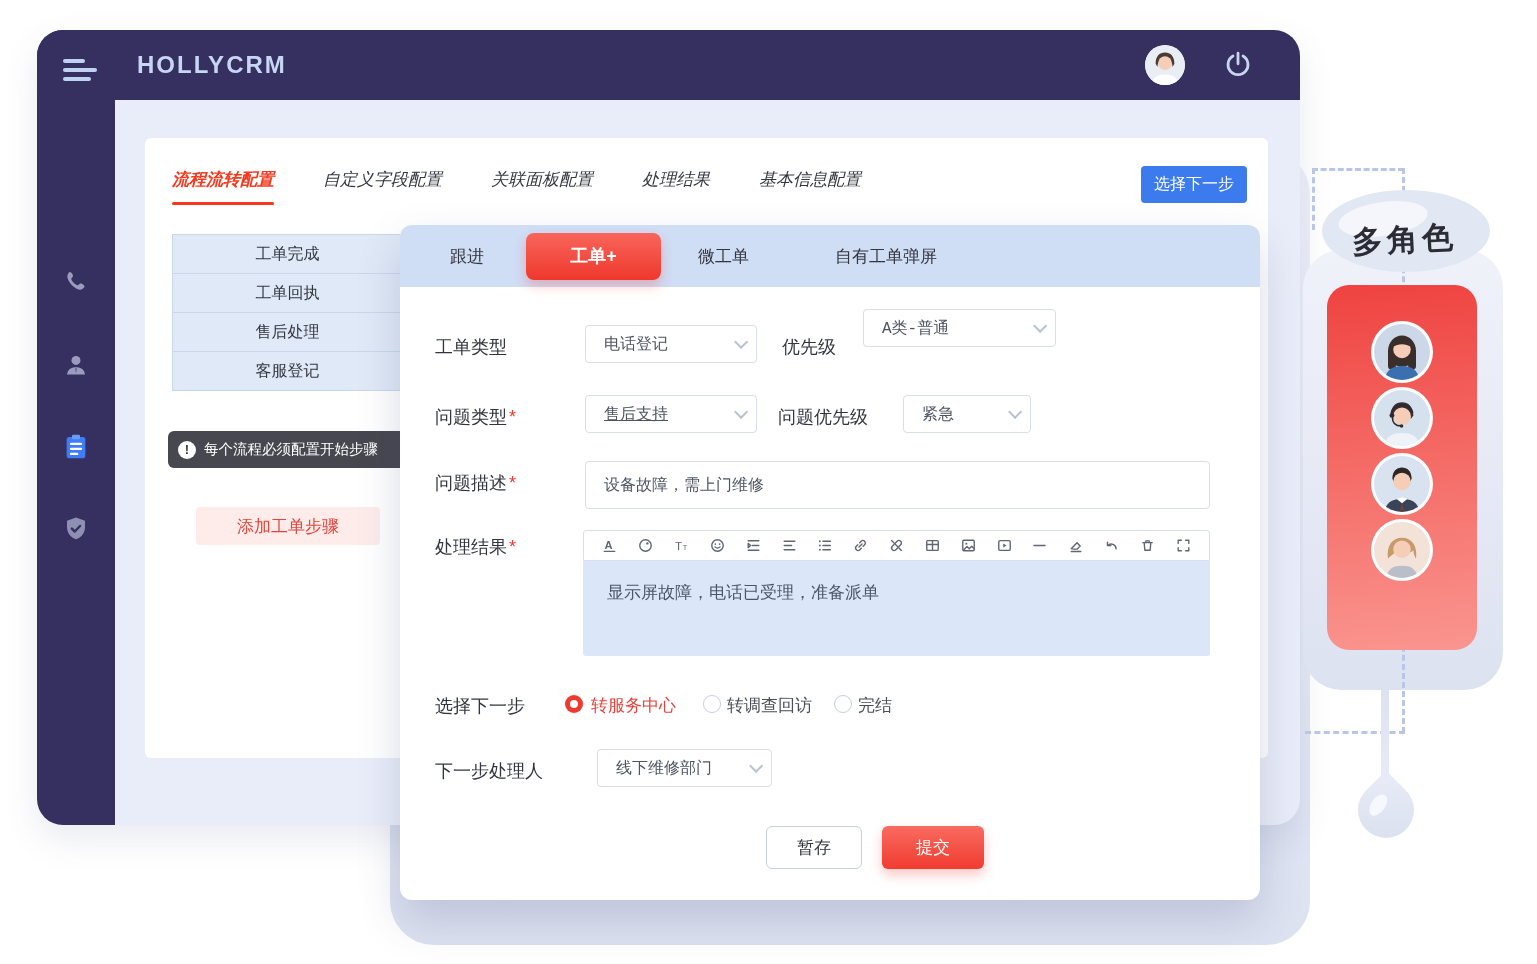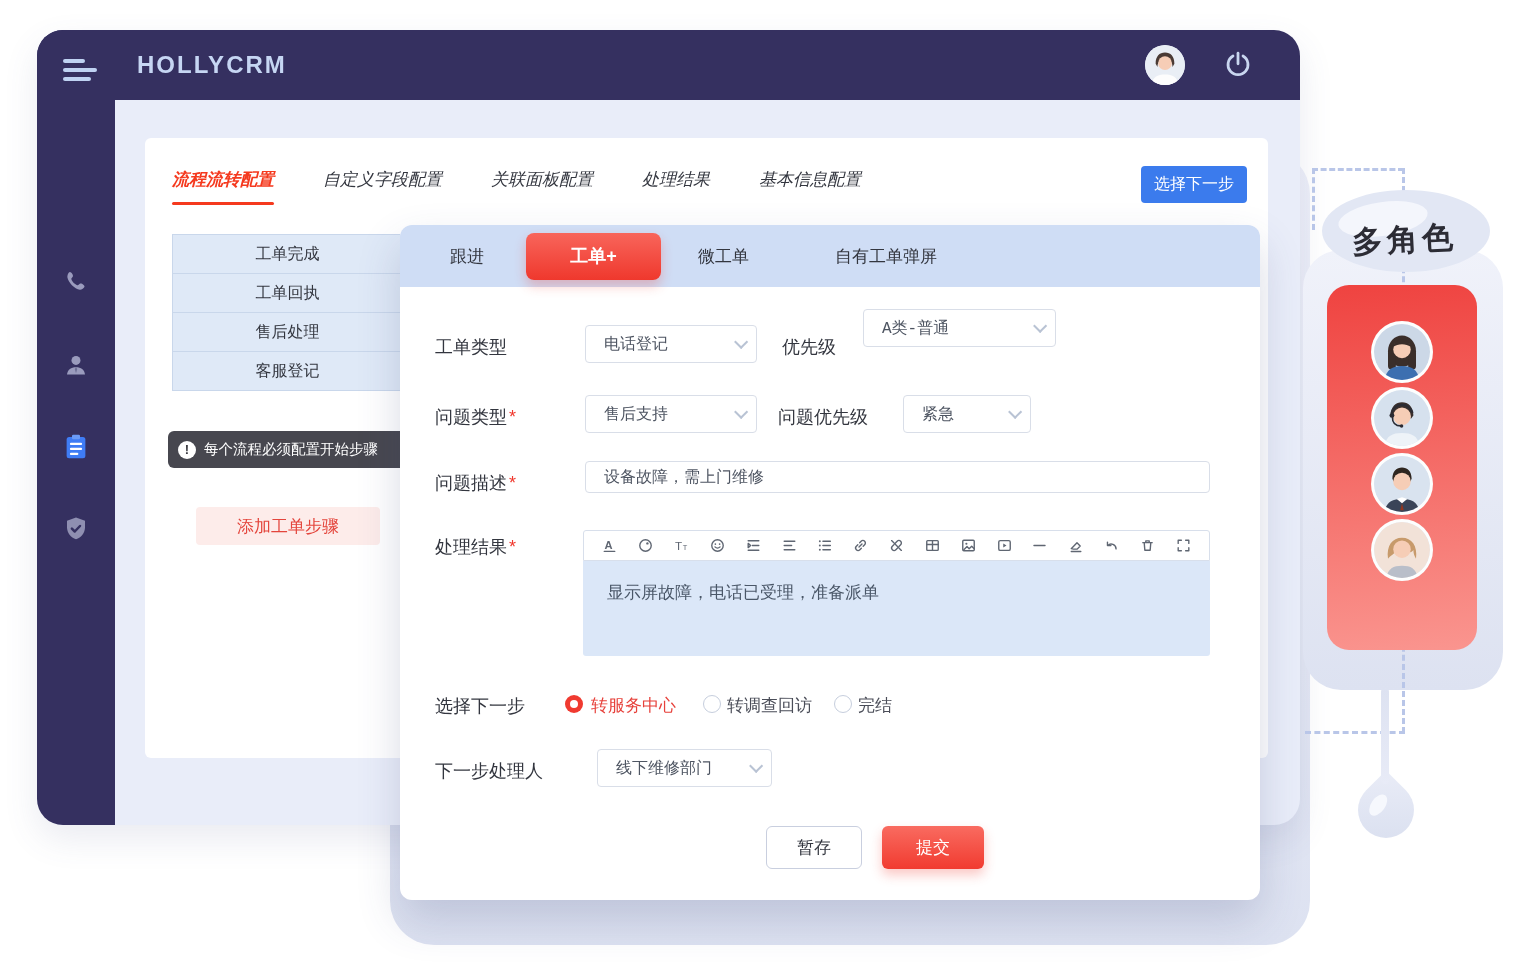--- a/index.html
+++ b/index.html
@@ -82,21 +82,21 @@
 
   .fld-label { position:absolute; font-size:18px; color:#33363f; white-space:nowrap; }
   .req { color:#f0382d; margin-left:2px; }
 
   .sel { position:absolute; height:38px; background:#fff; border:1px solid #d9dee8;
     border-radius:4px; display:flex; align-items:center; justify-content:space-between;
     padding:0 12px 0 18px; font-size:16px; color:#4e5562; cursor:pointer; }
   .chev { width:10px; height:10px; border-right:2px solid #b9c3d4; border-bottom:2px solid #b9c3d4;
     transform:rotate(45deg) translateY(-3px); }
 
-  .txt-input { position:absolute; height:32px; background:#fff; border:1px solid #d9dee8;
+  .txt-input { position:absolute; height:48px; background:#fff; border:1px solid #d9dee8;
     border-radius:4px; font-size:16px; color:#4e5562; padding:0 18px;
     font-family:"Liberation Sans",sans-serif; }
 
   .ed-toolbar { position:absolute; left:183px; top:305px; width:627px; height:31px;
     background:#fff; border:1px solid #d8dfeb; border-radius:3px 3px 0 0;
     display:flex; align-items:center; padding:0 10px; gap:4px; }
   .ed-ic { width:33px; height:24px; display:flex; align-items:center; justify-content:center;
     cursor:pointer; color:#5f6672; }
   .ed-body { position:absolute; left:183px; top:336px; width:627px; height:95px;
     background:#dbe7f8; border-radius:0 0 3px 3px; padding:20px 24px; font-size:17px;
@@ -304,21 +304,21 @@
       <span>电话登记</span>
         <span class="chev"></span>
     </div>
     <div class="fld-label" style="left:382px; top:110px;"><span>优先级</span></div>
     <div class="sel" style="left:463px; top:84px; width:193px;font-family:Liberation Mono, monospace;">
       <span>A类-普通</span>
         <span class="chev"></span>
     </div>
 
     <div class="fld-label" style="left:35px; top:180px;"><span>问题类型</span><span class="req">*</span></div>
-    <div class="sel" style="left:185px; top:170px; width:172px;">
+    <div class="sel" style="left:185px; top:170px; width:172px;text-decoration:underline;">
       <span>售后支持</span>
         <span class="chev"></span>
     </div>
     <div class="fld-label" style="left:378px; top:180px;"><span>问题优先级</span></div>
     <div class="sel" style="left:503px; top:170px; width:128px;">
       <span>紧急</span>
         <span class="chev"></span>
     </div>
 
     <div class="fld-label" style="left:35px; top:246px;"><span>问题描述</span><span class="req">*</span></div>

